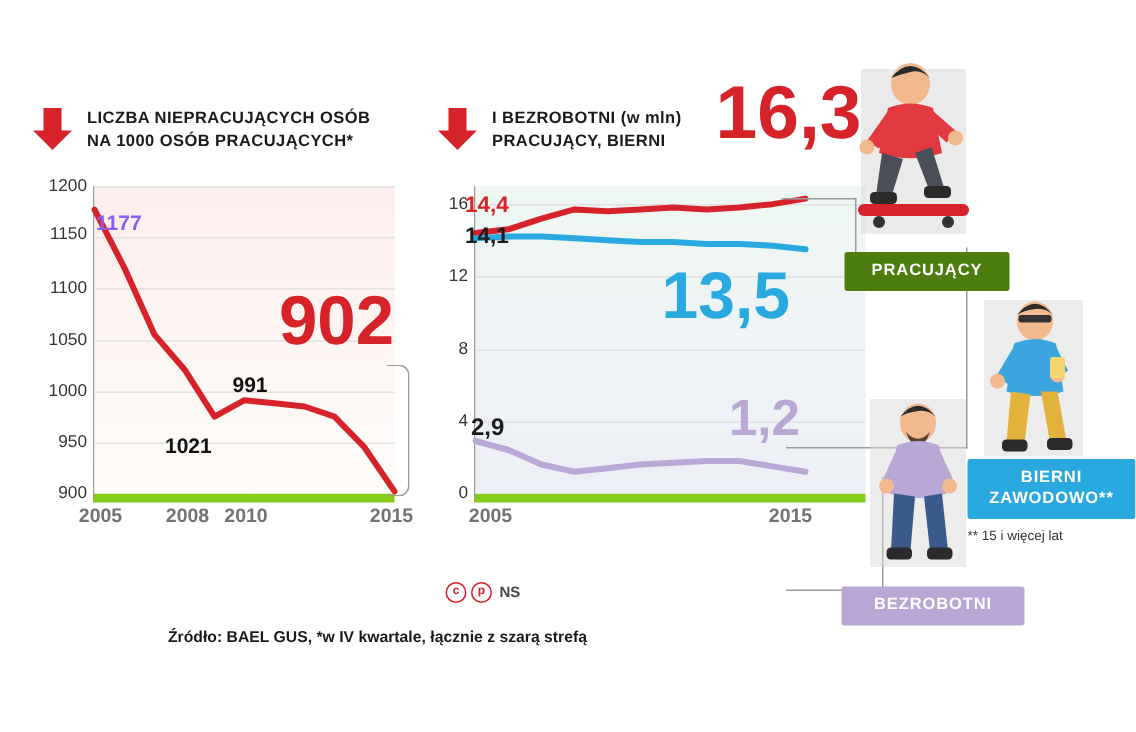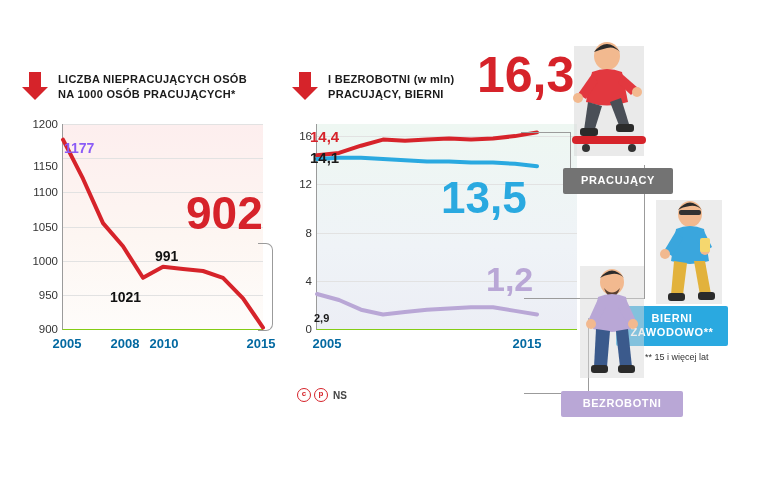--- a/index.html
+++ b/index.html
@@ -17,34 +17,34 @@
   .arrow-down .tip{position:absolute;left:0;top:15px;width:0;height:0;
       border-left:13px solid transparent;border-right:13px solid transparent;border-top:13px solid #d6232a;}
   .head-txt{font-size:11px;font-weight:bold;letter-spacing:.3px;line-height:1.35;text-transform:uppercase;}
   .head-txt .small{text-transform:none;font-weight:bold;}
 
   #head-left{left:22px;top:72px;width:250px;}
   #head-right{left:292px;top:72px;width:230px;}
 
   
   .panel{position:absolute;}
-  .plot{position:absolute;border-left:1px solid #9b9b9b;border-bottom:1px solid #84cc16;}
+  .plot{position:absolute;border-left:1px solid #9b9b9b;border-bottom:6px solid #84cc16;}
   .ytick{position:absolute;right:100%;margin-right:5px;font-size:11.5px;color:#333;transform:translateY(-50%);white-space:nowrap;}
   .gridline{position:absolute;left:0;right:0;height:1px;background:#e2e2e2;}
-  .xlab{position:absolute;font-size:13px;font-weight:bold;color:#0369a1;transform:translateX(-50%);top:100%;margin-top:7px;white-space:nowrap;}
+  .xlab{position:absolute;font-size:13px;font-weight:bold;color:#737373;transform:translateX(-50%);top:100%;margin-top:7px;white-space:nowrap;}
   svg{display:block;overflow:visible;}
 
   .dlabel{position:absolute;font-weight:bold;white-space:nowrap;}
 
   .big-num{position:absolute;font-weight:bold;line-height:1;}
 
   
   .badge{position:absolute;color:#fff;font-size:11px;font-weight:bold;letter-spacing:.6px;
          text-align:center;padding:6px 10px;border-radius:2px;text-transform:uppercase;line-height:1.25;}
-  .badge.red{background:#737373;}
+  .badge.red{background:#4d7c0f;}
   .badge.blue{background:#2aa9e0;}
   .badge.purple{background:#b9a7d6;color:#fff;}
 
   .connector{position:absolute;border-color:#9b9b9b;border-style:solid;border-width:0;}
 
   .footnote{position:absolute;font-size:9px;color:#333;}
   .source{position:absolute;font-size:10.5px;font-weight:bold;color:#1a1a1a;}
   .cc{position:absolute;font-size:10px;color:#444;display:flex;align-items:center;gap:3px;}
   .cc .c{display:inline-block;width:12px;height:12px;border-radius:50%;border:1.4px solid #d6232a;color:#d6232a;
          font-size:8px;line-height:10px;text-align:center;font-weight:bold;}
@@ -86,21 +86,21 @@
       <div style="position:absolute;inset:0;background:linear-gradient(180deg,#fdeeee 0%,#fdf6f2 55%,#fefcfa 100%);"></div>
 
       <div class="gridline" style="top:0px;"></div>
       <div class="gridline" style="top:34.2px;"></div>
       <div class="gridline" style="top:68.3px;"></div>
       <div class="gridline" style="top:102.5px;"></div>
       <div class="gridline" style="top:136.7px;"></div>
       <div class="gridline" style="top:170.8px;"></div>
 
       <div class="ytick" style="top:0px;">1200</div>
-      <div class="ytick" style="top:42px;">1150</div>
+      <div class="ytick" style="top:32px;">1150</div>
       <div class="ytick" style="top:68.3px;margin-left:33px;">1100</div>
       <div class="ytick" style="top:102.5px;">1050</div>
       <div class="ytick" style="top:136.7px;">1000</div>
       <div class="ytick" style="top:170.8px;">950</div>
       <div class="ytick" style="top:205px;">900</div>
 
       <svg width="200" height="205" style="position:absolute;left:0;top:0;">
         <polyline points="0,15.7 20,54.7 40,99.1 60,122.3 80,153.8 100,142.8 120,144.9 140,147.0 160,153.8 180,174.3 200,203.6" fill="none" stroke="#d6232a" stroke-width="4" stroke-linejoin="round" stroke-linecap="round"></polyline>
       </svg>
 
@@ -143,21 +143,21 @@
 
         <polyline points="0,170.0 22,176.0 44,185.7 66,190.5 88,188.1 110,185.7 132,184.5 154,183.3 176,183.3 198,186.9 220,190.5" fill="none" stroke="#b9a7d6" stroke-width="4" stroke-linejoin="round" stroke-linecap="round"></polyline>
       </svg>
 
       <div class="xlab" style="left:10px;">2005</div>
       <div class="xlab" style="left:210px;">2015</div>
     </div>
 
     <div class="dlabel" style="left:24px;top:128px;font-size:15px;color:#d6232a;">14,4</div>
     <div class="dlabel" style="left:24px;top:149px;font-size:15px;color:#1a1a1a;">14,1</div>
-    <div class="dlabel" style="left:28px;top:277px;font-size:11px;color:#1a1a1a;margin-top:35px;">2,9</div>
+    <div class="dlabel" style="left:28px;top:277px;font-size:16px;color:#1a1a1a;">2,9</div>
 
     <div class="big-num" style="left:191px;top:50px;font-size:50px;color:#d6232a;">16,3</div>
     <div class="big-num" style="left:155px;top:176px;font-size:44px;color:#2aa9e0;">13,5</div>
     <div class="big-num" style="left:200px;top:262px;font-size:34px;color:#b9a7d6;">1,2</div>
   </div>
 
   <div class="connector" style="left:521px;top:132px;width:50px;height:36px;border-width:1px 0 0 0;"></div>
   <div class="connector" style="left:570px;top:132px;width:1px;height:36px;border-width:0 0 0 1px;"></div>
 
   <div class="connector" style="left:524px;top:165px;width:120px;height:133px;border-width:0 1px 1px 0;"></div>
@@ -198,21 +198,21 @@
     <path d="M40 41 l-12 20 l8 5 l11 -17z" fill="#3aa6dd"></path>
     <path d="M68 41 l8 16 l-8 5 l-8 -13z" fill="#3aa6dd"></path>
     <circle cx="29" cy="64" r="5" fill="#f2b98f"></circle>
     <circle cx="69" cy="60" r="5" fill="#f2b98f"></circle>
     <rect x="64" y="48" width="10" height="14" rx="2" fill="#f5d76e"></rect>
     <path d="M38 71 l-3 34 l12 0 l4 -32z" fill="#e2b23c"></path>
     <path d="M58 71 l6 34 l11 -1 l-6 -33z" fill="#e2b23c"></path>
     <rect x="32" y="103" width="17" height="8" rx="3" fill="#2b2b2b"></rect>
     <rect x="62" y="102" width="17" height="8" rx="3" fill="#2b2b2b"></rect>
   </svg>
-  <div class="badge blue" style="left:616px;top:306px;width:92px;">
+  <div class="badge blue" style="left:645px;top:306px;width:92px;">
     <div>BIERNI</div>
     <div>ZAWODOWO**</div>
   </div>
   <div class="footnote" style="left:645px;top:352px;">** 15 i więcej lat</div>
 
   <svg style="position:absolute;left:560px;top:258px;" width="106" height="130">
     <rect x="20" y="8" width="64" height="112" fill="#d9d9d9" opacity="0.5"></rect>
     <ellipse cx="52" cy="24" rx="12" ry="13" fill="#f2b98f"></ellipse>
     <path d="M40 20 q12 -15 24 0 q-5 -5 -12 -4 q-8 1 -12 4z" fill="#2b2b2b"></path>
     <path d="M44 30 q8 9 16 0 q-3 9 -8 9 q-5 0 -8 -9z" fill="#5a4031"></path>
@@ -227,14 +227,15 @@
     <rect x="58" y="107" width="17" height="8" rx="3" fill="#2b2b2b"></rect>
   </svg>
   <div class="badge purple" style="left:561px;top:391px;width:102px;">BEZROBOTNI</div>
 
   <div class="cc" style="left:297px;top:388px;">
     <span class="c">c</span>
     <span class="c">p</span>
     <span style="font-weight:bold;margin-left:2px;">NS</span>
   </div>
 
+  <div class="source" style="left:112px;top:419px;">Źródło: BAEL GUS, *w IV kwartale, łącznie z szarą strefą</div>
 
 </div>
 
 </body></html>

